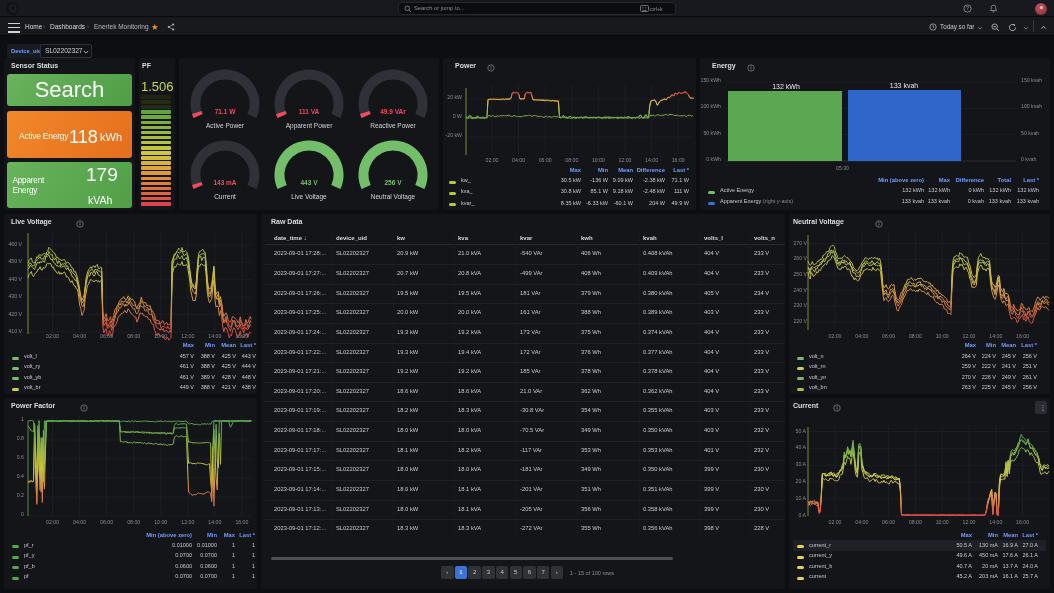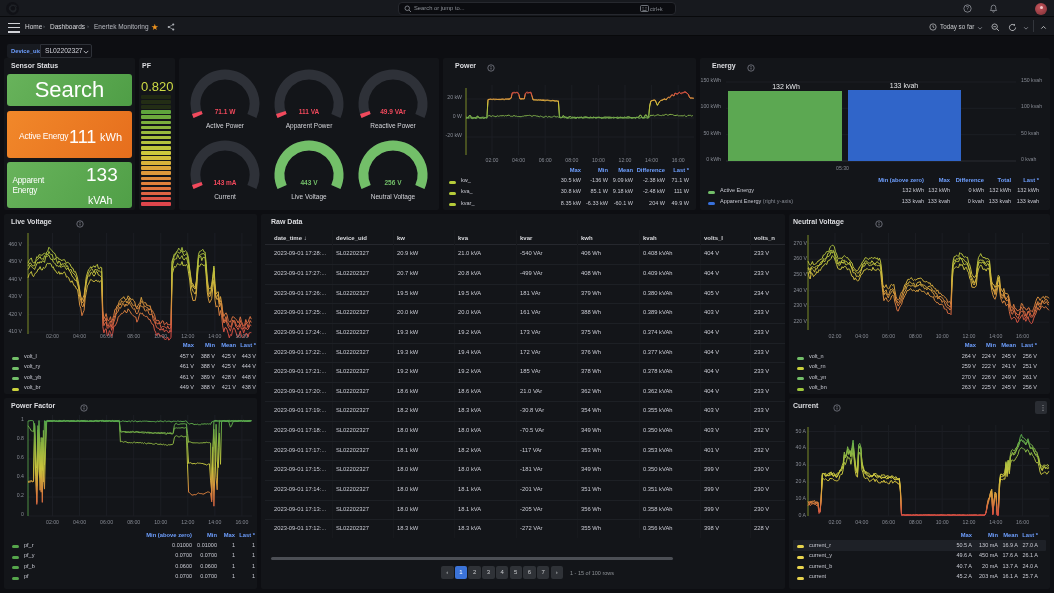--- a/index.html
+++ b/index.html
@@ -141,28 +141,28 @@
     <path d="M8 7v4" stroke="#8b8d98" stroke-width="1.6"></path>
     <circle cx="8" cy="4.8" r="1" fill="#8b8d98"></circle>
   </svg>
 <div class="abs" style="left:1035px;top:401px;width:12px;height:13px;background:#2a2d33;border-radius:2px"></div>
 <div class="abs" style="left:1039.5px;top:404px;font-size:7px;color:#cfd0d5;letter-spacing:0">⋮</div>
 
 <div class="abs" style="left:7px;top:74px;width:125px;height:31.5px;border-radius:3px;background:linear-gradient(125deg,#68b35b,#4f9e46)"></div>
 <div class="abs" style="left:7px;top:74px;width:125px;height:31.5px;text-align:center;line-height:31.5px;font-size:22px;font-weight:500;color:#fff">Search</div>
 <div class="abs" style="left:7px;top:111px;width:125px;height:46.5px;border-radius:3px;background:linear-gradient(125deg,#f1882a,#e66e1d)"></div>
 <div class="abs" style="left:19px;top:130.5px;font-size:8.5px;font-weight:400;color:#fff;letter-spacing:-0.25px">Active Energy</div>
-<div class="abs" style="left:69px;top:126.5px;font-size:18px;font-weight:500;color:#fff">111</div>
+<div class="abs" style="left:69px;top:126.5px;font-size:18px;font-weight:500;color:#fff">118</div>
 <div class="abs" style="left:100px;top:131px;font-size:11px;font-weight:400;color:#fff">kWh</div>
 <div class="abs" style="left:7px;top:162px;width:125px;height:45.5px;border-radius:3px;background:linear-gradient(125deg,#68b35b,#509f47)"></div>
 <div class="abs" style="left:12.5px;top:176px;font-size:8.2px;font-weight:400;color:#fff;line-height:9.5px;letter-spacing:-0.2px">Apparent<br>Energy</div>
-<div class="abs" style="left:86px;top:164px;font-size:19px;font-weight:500;color:#fff">133</div>
+<div class="abs" style="left:86px;top:164px;font-size:19px;font-weight:500;color:#fff">179</div>
 <div class="abs" style="left:88px;top:193.5px;font-size:10.5px;font-weight:400;color:#fff">kVAh</div>
 
-<div class="abs" style="left:141px;top:79px;font-size:13px;color:#cdd944">0.820</div>
+<div class="abs" style="left:141px;top:79px;font-size:13px;color:#cdd944">1.506</div>
 <div class="abs" style="left:141px;top:95.0px;width:30px;height:3.7px;background:#1f2713;border-radius:1px"></div>
 <div class="abs" style="left:141px;top:100.1px;width:30px;height:3.7px;background:#232d15;border-radius:1px"></div>
 <div class="abs" style="left:141px;top:105.2px;width:30px;height:3.7px;background:#232d15;border-radius:1px"></div>
 <div class="abs" style="left:141px;top:110.3px;width:30px;height:3.7px;background:rgb(95,164,60);border-radius:1px"></div>
 <div class="abs" style="left:141px;top:115.4px;width:30px;height:3.7px;background:rgb(109,169,60);border-radius:1px"></div>
 <div class="abs" style="left:141px;top:120.5px;width:30px;height:3.7px;background:rgb(123,174,60);border-radius:1px"></div>
 <div class="abs" style="left:141px;top:125.5px;width:30px;height:3.7px;background:rgb(138,180,61);border-radius:1px"></div>
 <div class="abs" style="left:141px;top:130.6px;width:30px;height:3.7px;background:rgb(152,185,61);border-radius:1px"></div>
 <div class="abs" style="left:141px;top:135.7px;width:30px;height:3.7px;background:rgb(167,190,61);border-radius:1px"></div>
 <div class="abs" style="left:141px;top:140.8px;width:30px;height:3.7px;background:rgb(180,194,61);border-radius:1px"></div>

